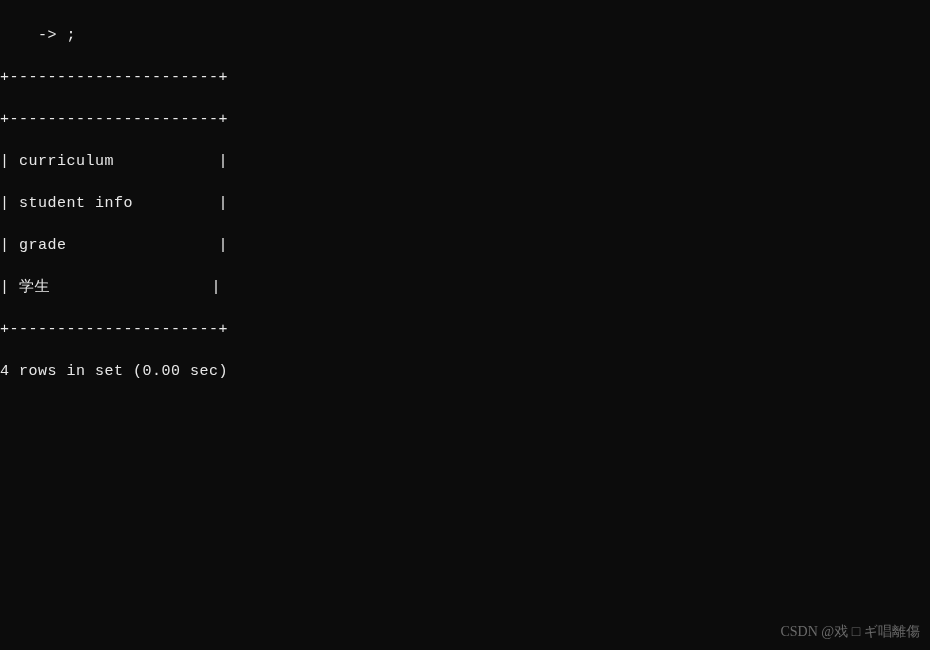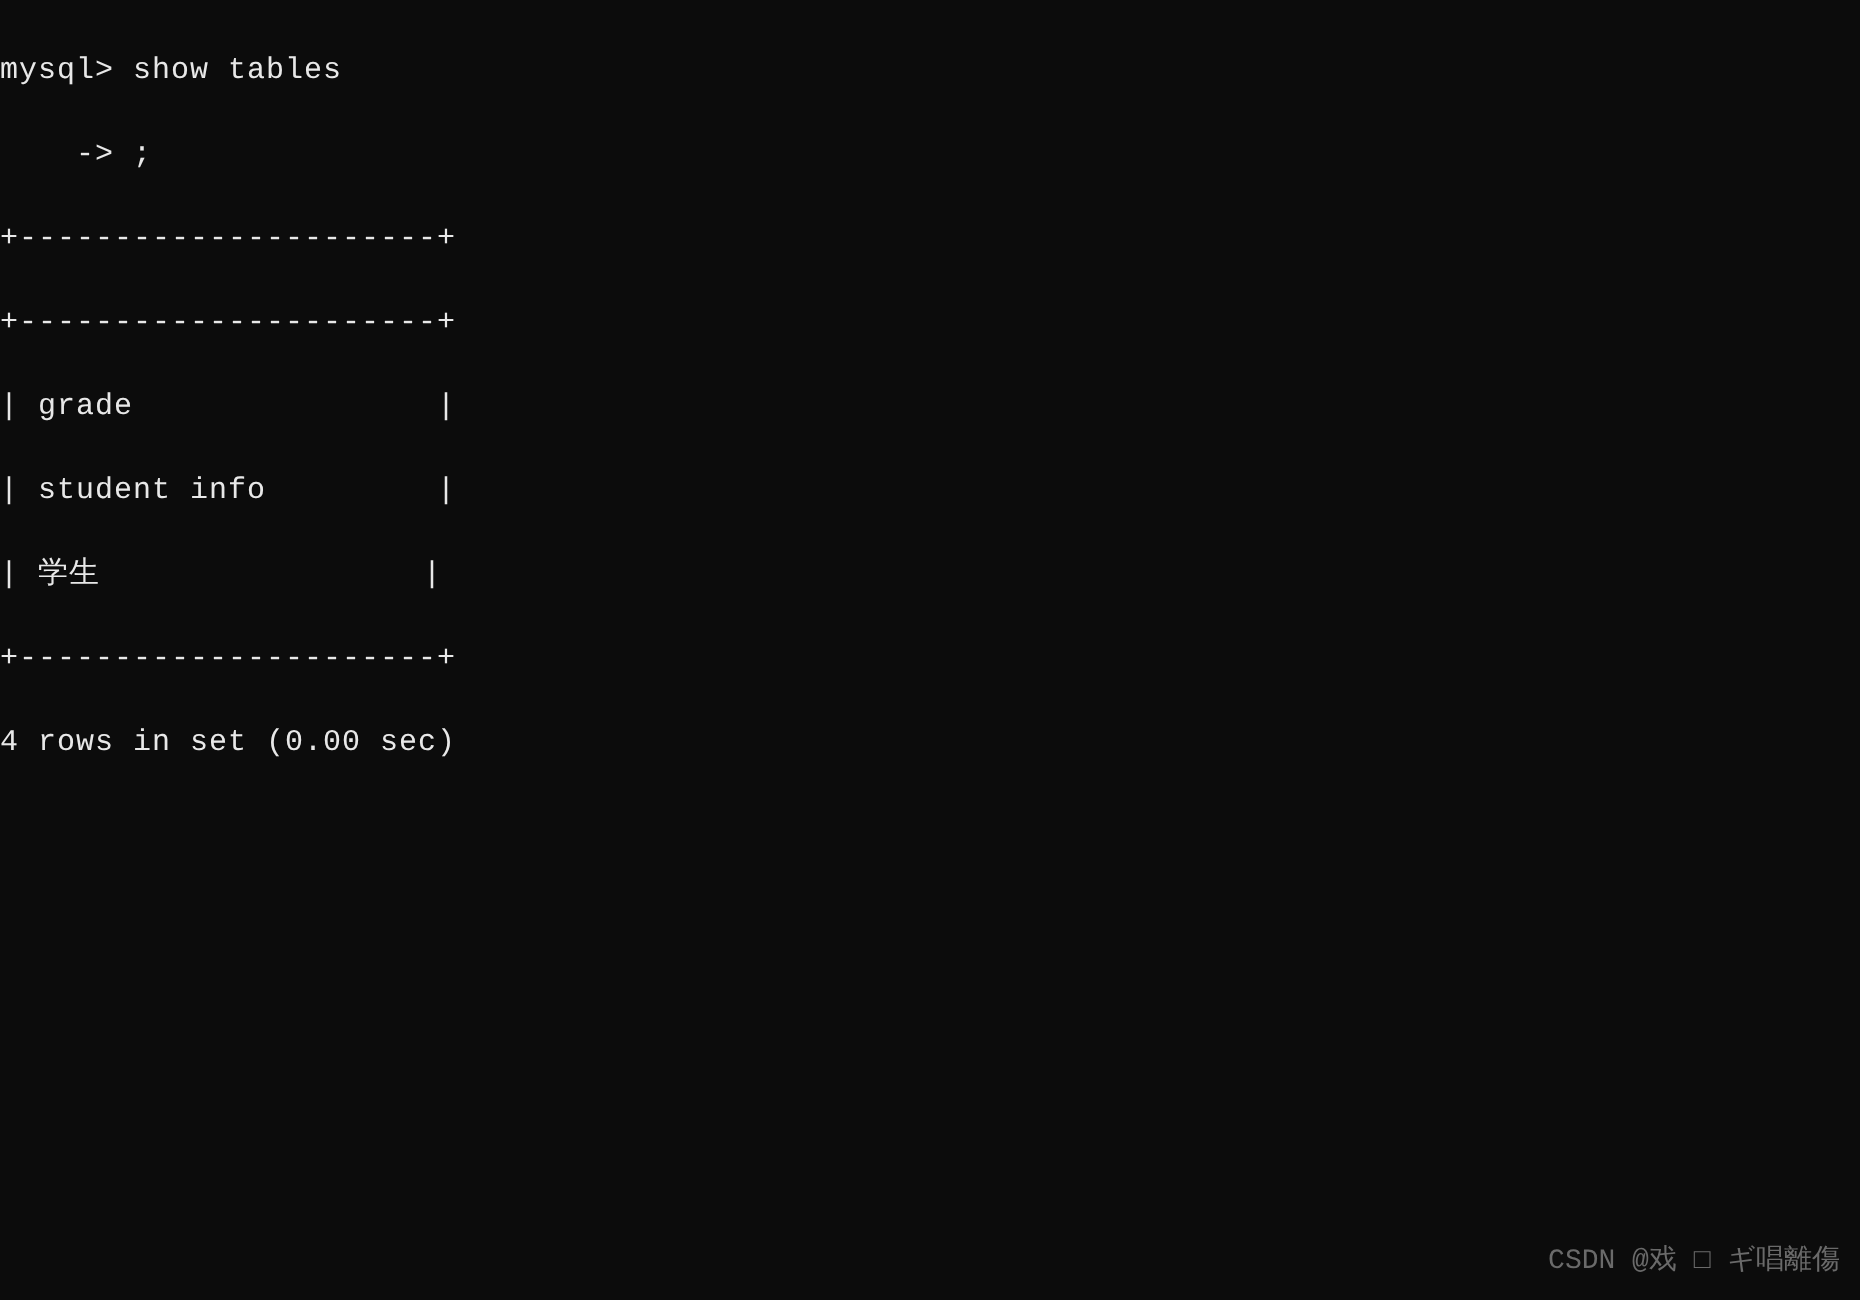--- a/index.html
+++ b/index.html
@@ -25,34 +25,34 @@
     }
     .line {
       display: block;
     }
     .watermark {
       position: absolute;
       bottom: 8px;
       right: 10px;
       color: #6a6a6a;
       font-size: 14px;
-      font-family: Liberation Mono, monospace;
+      font-family: Liberation Serif, serif;
       letter-spacing: 0;
     }
   </style>
 </head>
 <body>
 
 <div class="terminal">
-<span class="line"><span>mysql&gt;</span> <span>show tables</span></span>
 <span class="line"><span>    -&gt;</span> <span>;</span></span>
 <span class="line">+----------------------+</span>
 <span class="line">+----------------------+</span>
+<span class="line">| curriculum           |</span>
+<span class="line">| student info         |</span>
 <span class="line">| grade                |</span>
-<span class="line">| student info         |</span>
 <span class="line">| 学生                 |</span>
 <span class="line">+----------------------+</span>
 <span class="line">4 rows in set (0.00 sec)</span>
 <span class="line"> </span>
 <span class="line"> </span>
 
 
 
 
 

